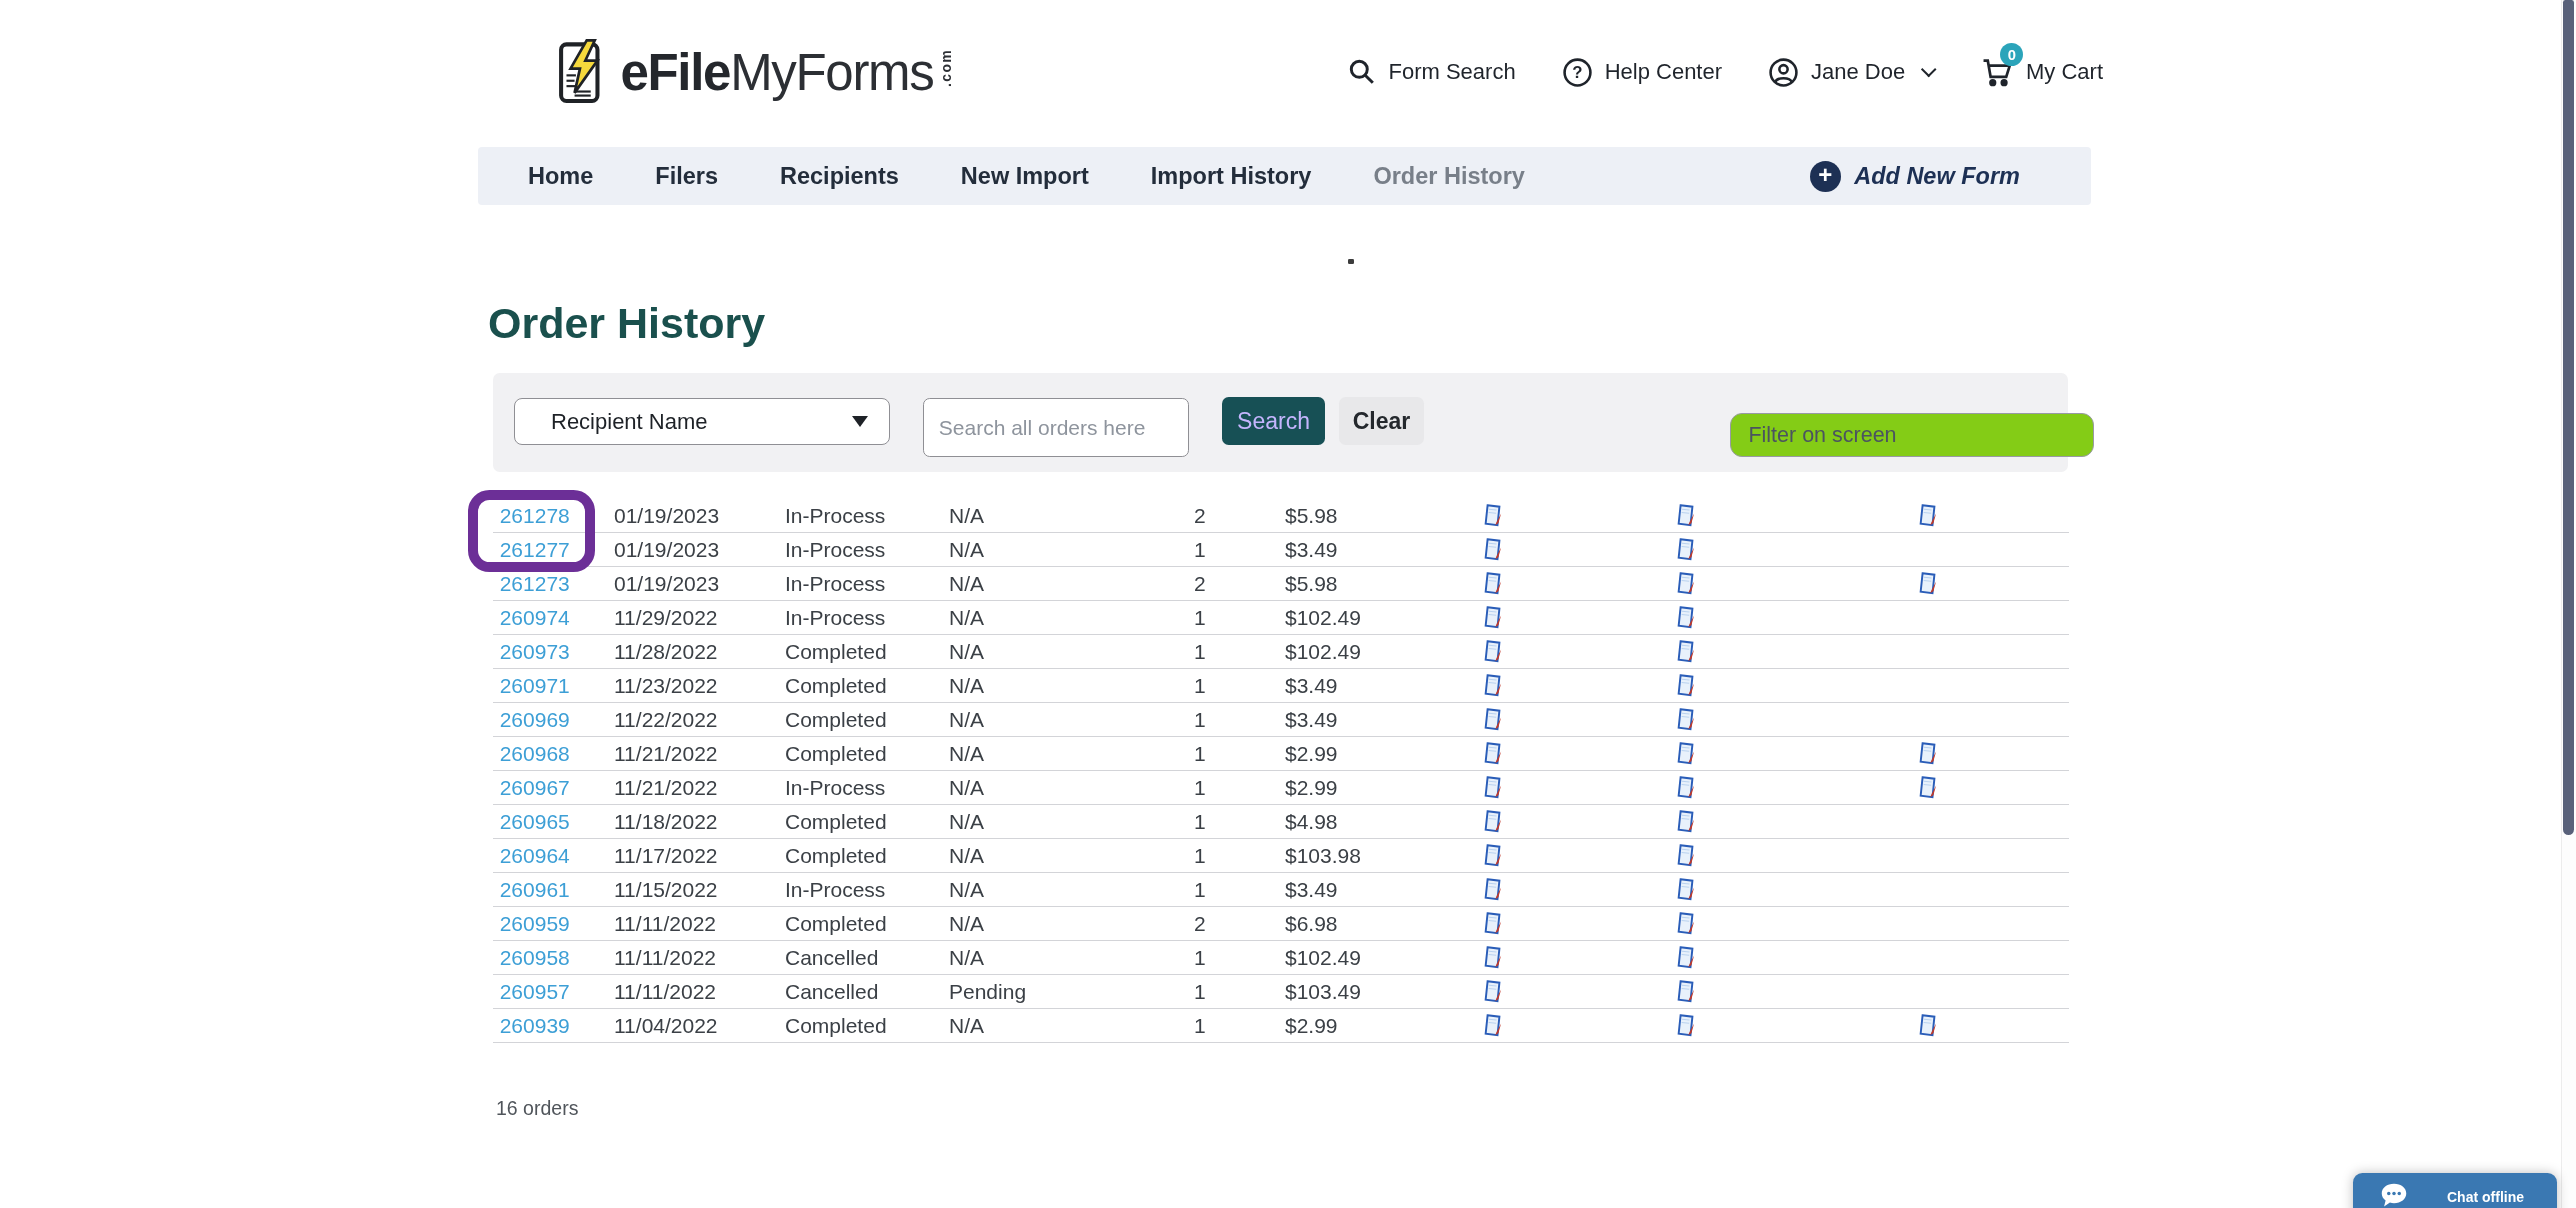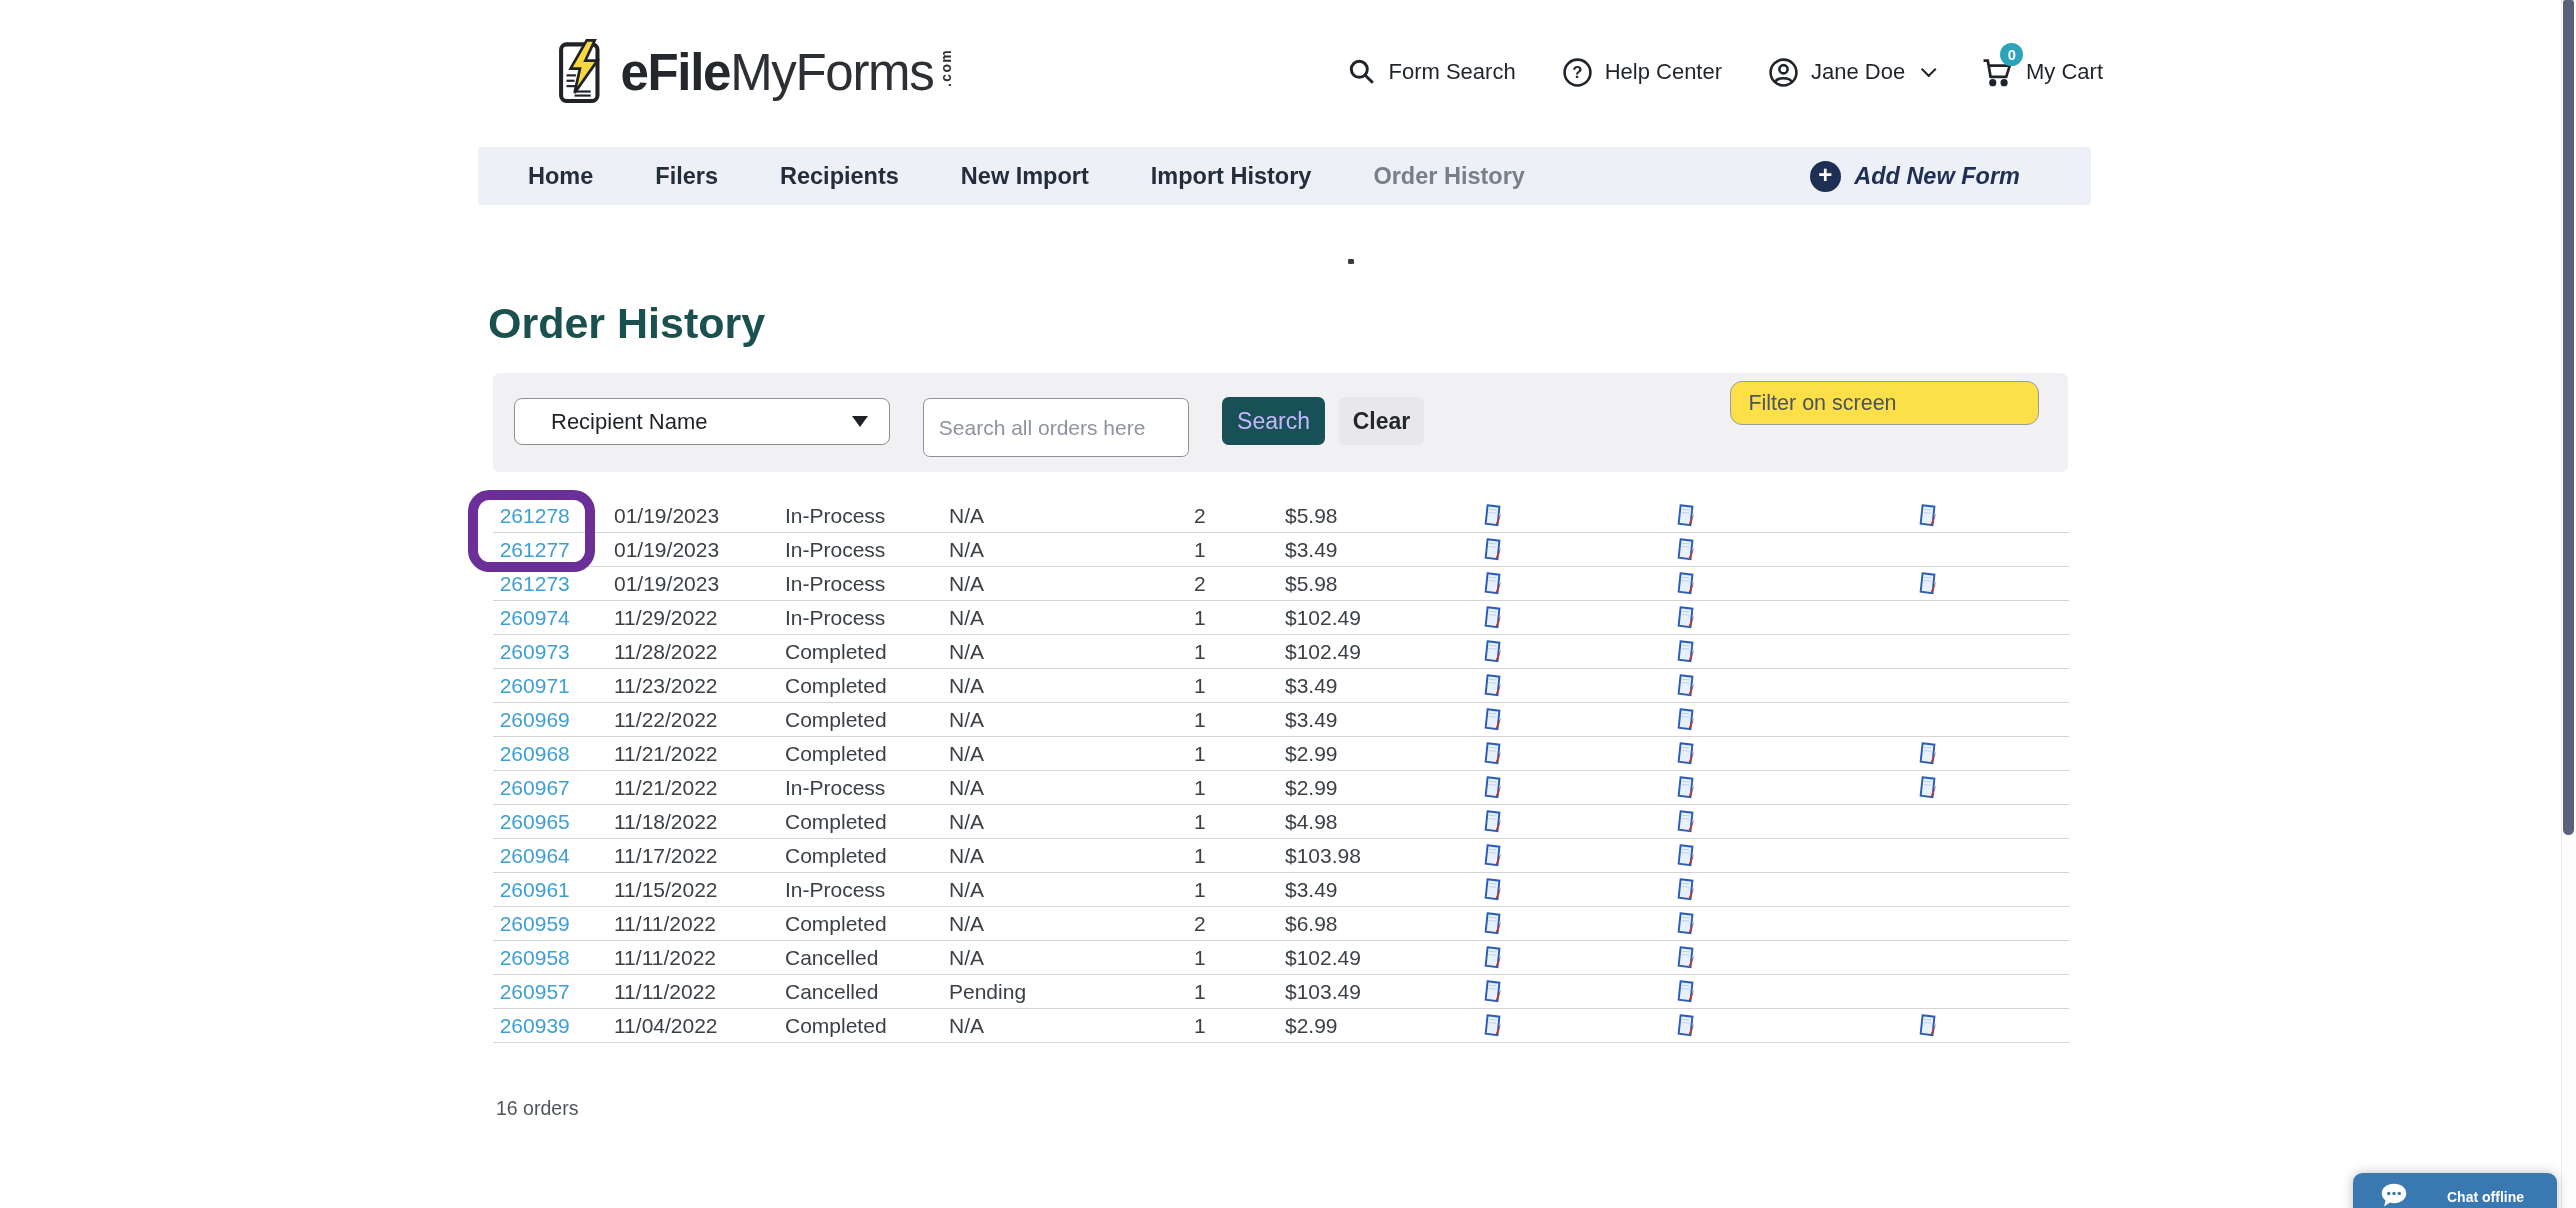--- a/index.html
+++ b/index.html
@@ -51,21 +51,21 @@
   .search-input { position:absolute; left:430px; top:25px; width:266px; height:59px; background:#fff;
                   border:1.3px solid #8f8f94; border-radius:6.7px; font-size:21px; color:#2a2e33; padding:0 14.8px;
                   font-family:"Liberation Sans", sans-serif; }
   .search-input::placeholder { color:#8e949d; }
   .btn-search { position:absolute; left:729px; top:24px; width:103px; height:48px; border:none; cursor:pointer;
                 background:var(--accent_teal,#175055); color:#c4b5fd; font-size:23px; font-weight:400; border-radius:6.7px;
                 font-family:"Liberation Sans", sans-serif; }
   .btn-clear { position:absolute; left:846px; top:24px; width:85px; height:48px; border:none; cursor:pointer;
                background:#e8e8ea; color:#24282d; font-size:23px; font-weight:700; border-radius:6.7px;
                font-family:"Liberation Sans", sans-serif; }
-  .filter-input { position:absolute; left:1237px; top:8px; width:309px; height:44px; background:#fde047;
+  .filter-input { position:absolute; left:1237px; top:40px; width:364px; height:44px; background:#84cc16;
                   border:1.3px solid #989aa3; border-radius:12px; font-size:21.5px; color:#3f4650; padding:0 17.4px;
                   font-family:"Liberation Sans", sans-serif; }
   .filter-input::placeholder { color:#4b5460; }
 
   
   .table { position:absolute; left:493px; top:499px; width:1576px; }
   .thead, .trow { display:grid; grid-template-columns:121px 171px 164px 245px 91px 114px 188px 198px 285px; }
   .thead { height:35px; align-items:center; border-bottom:1.3px solid #b7bac0; }
   .th { font-size:20px; font-weight:700; color:#202429; white-space:nowrap; }
   .th.first { padding-left:6.7px; }

